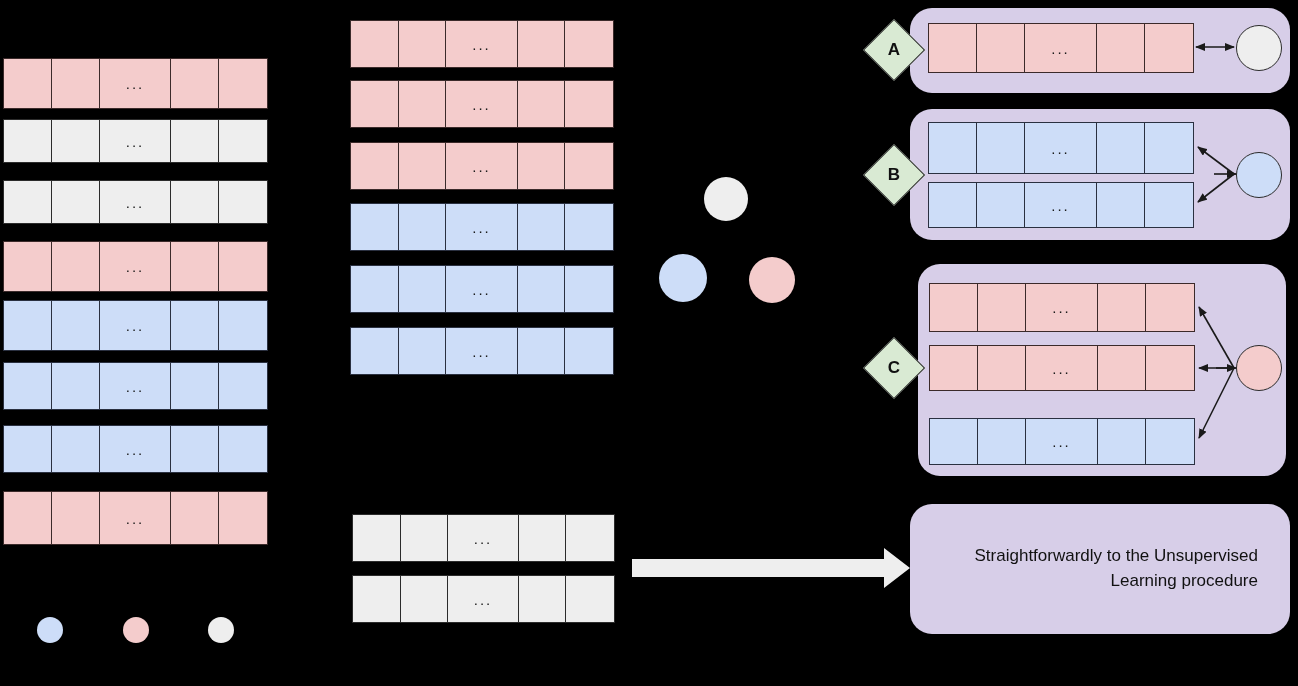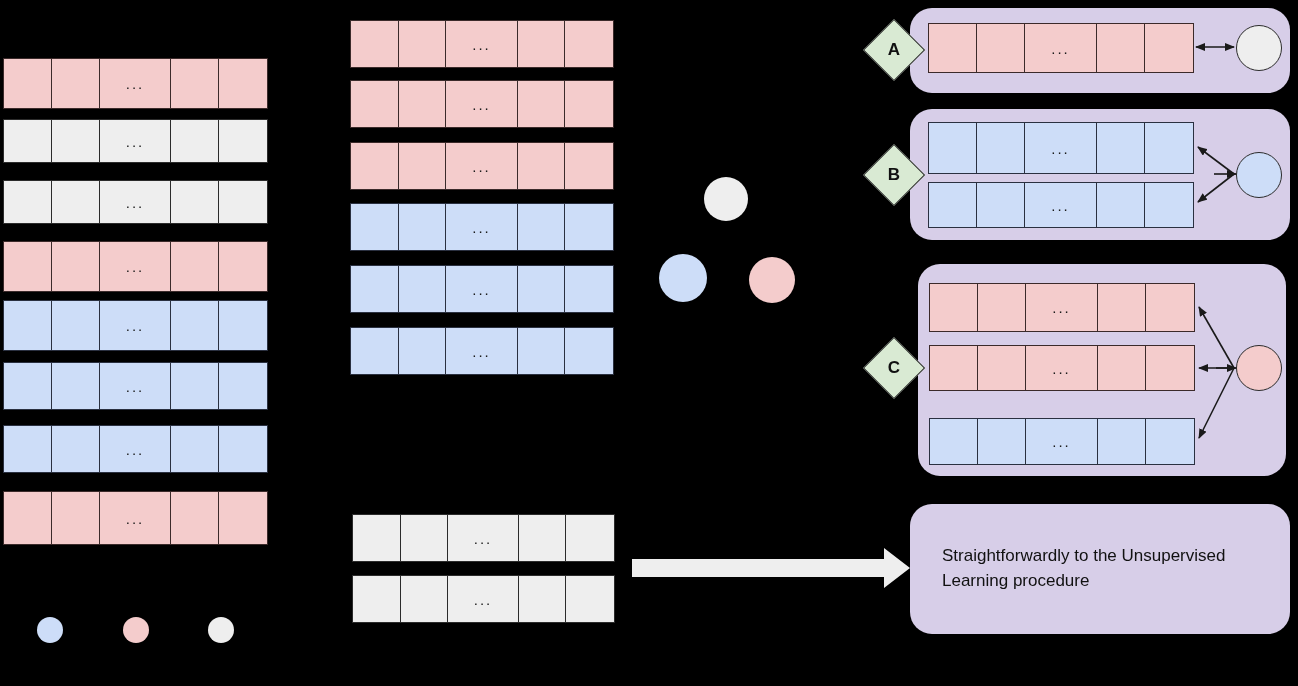--- a/index.html
+++ b/index.html
@@ -89,21 +89,21 @@
 
   
   .textbox {
     position: absolute;
     background: #d7cee8;
     border-radius: 22px;
     box-sizing: border-box;
     display: flex;
     align-items: center;
     justify-content: center;
-    text-align: left;
+    text-align: right;
     font-size: 17px;
     color: #111111;
     line-height: 1.45;
     padding: 0 32px;
   }
 
   
   .overlay {
     position: absolute;
     left: 0; top: 0;

